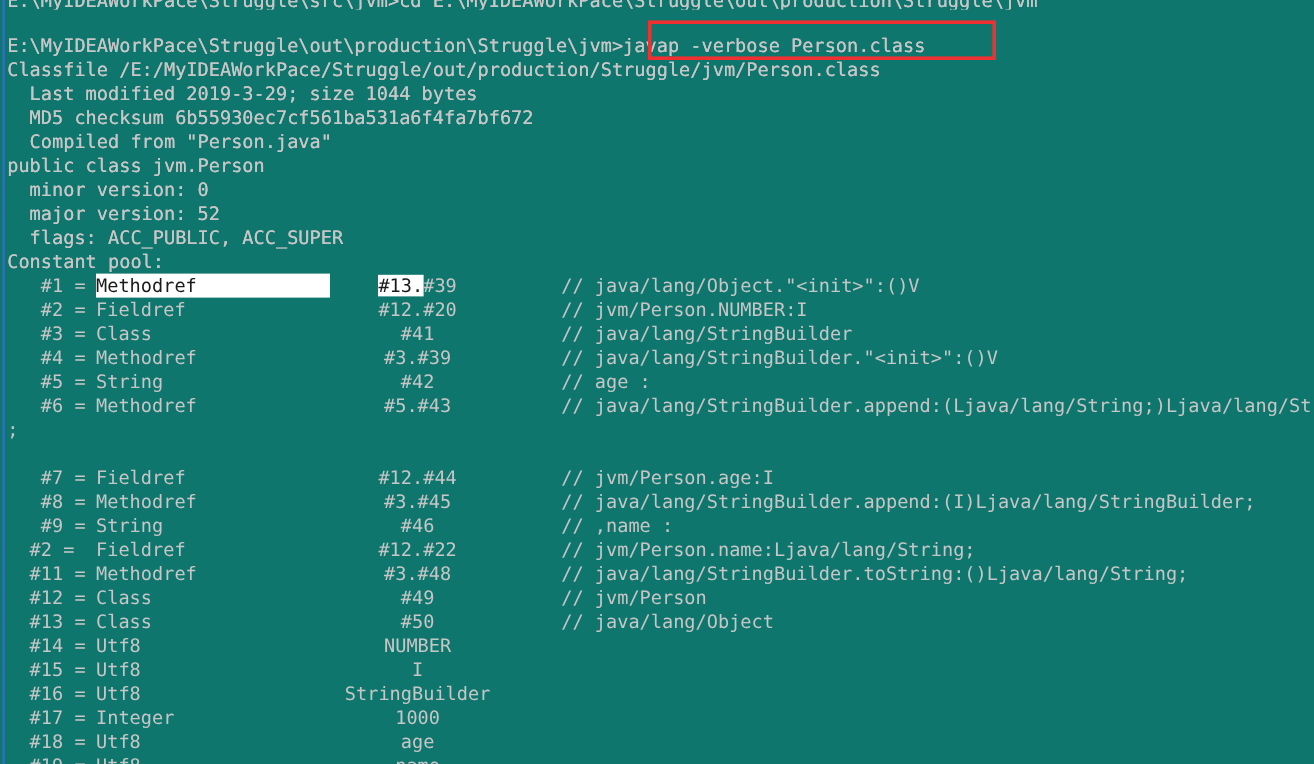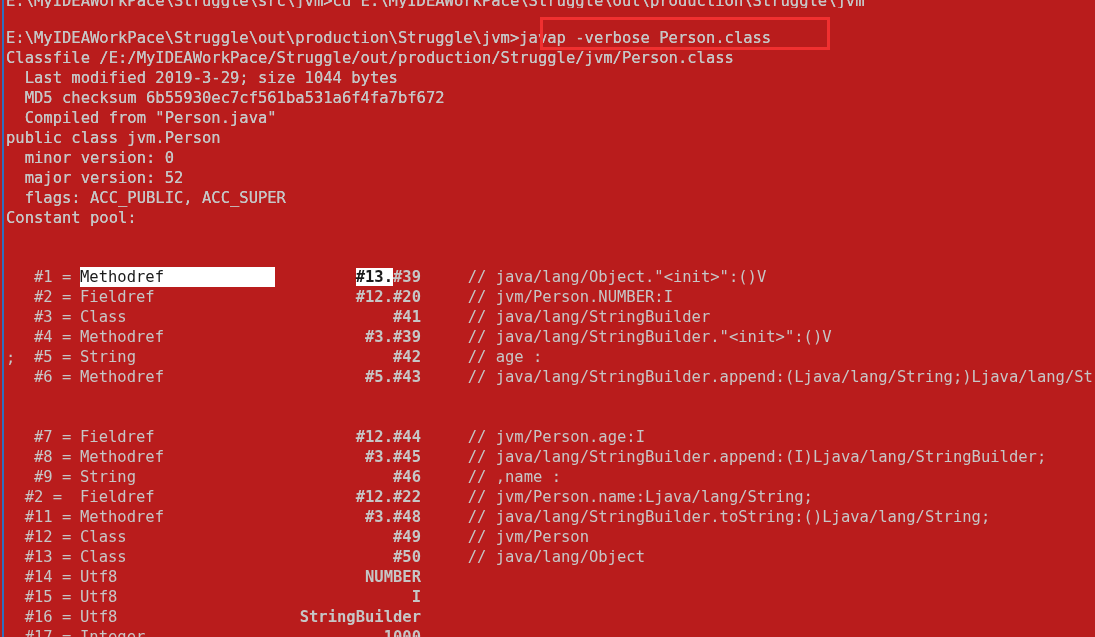--- a/index.html
+++ b/index.html
@@ -12,21 +12,21 @@
     width: 1095px;
     height: 637px;
     overflow: hidden;
     font-family: "DejaVu Sans Mono", "Liberation Mono", monospace;
   }
 
   #console {
     position: relative;
     width: 1095px;
     height: 637px;
-    background: #b91c1c;
+    background: #0f766e;
     overflow: hidden;
   }
 
   
   .left-edge {
     position: absolute;
     left: 2px;
     top: 0;
     width: 2px;
     height: 637px;
@@ -66,22 +66,22 @@
   .pool-row {
     display: block;
     white-space: pre;
     height: 20px;
     line-height: 20px;
     font-size: 15.5px;
     color: #c6c6c6;
   }
 
   .col-idx   { display: inline-block; width: 74px;  text-align: left; }
-  .col-kind  { display: inline-block; width: 195px; text-align: left; margin-top: 39px; }
-  .col-ref   { display: inline-block; width: 146px; text-align: right; font-weight: bold; }
+  .col-kind  { display: inline-block; width: 195px; text-align: left; }
+  .col-ref   { display: inline-block; width: 146px; text-align: center; }
   .col-cmt   { display: inline-block; }
 
   
   .sel {
     background: #ffffff;
     color: #1b1b1b;
   }
 
   
   .redbox {

